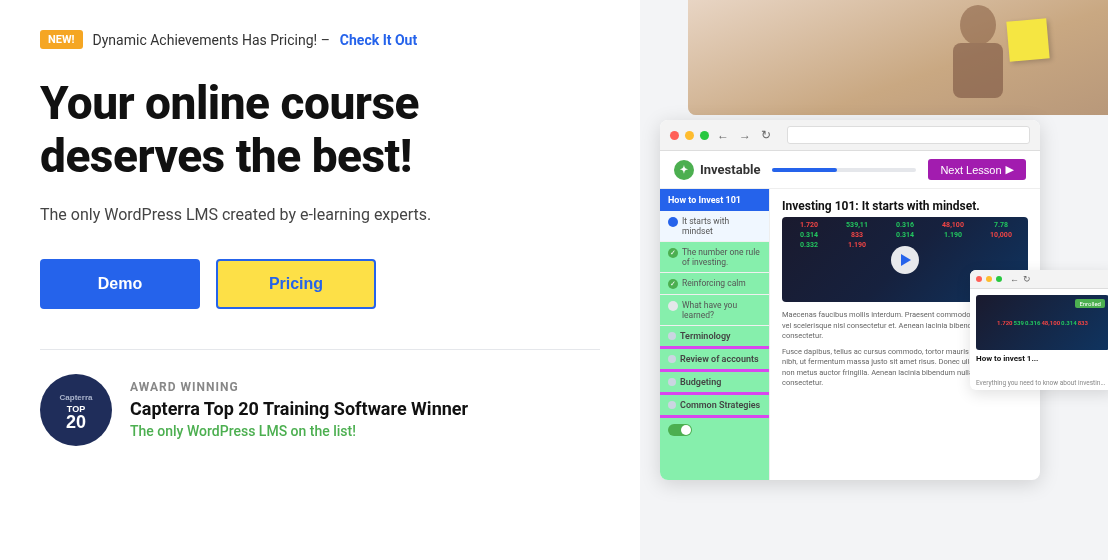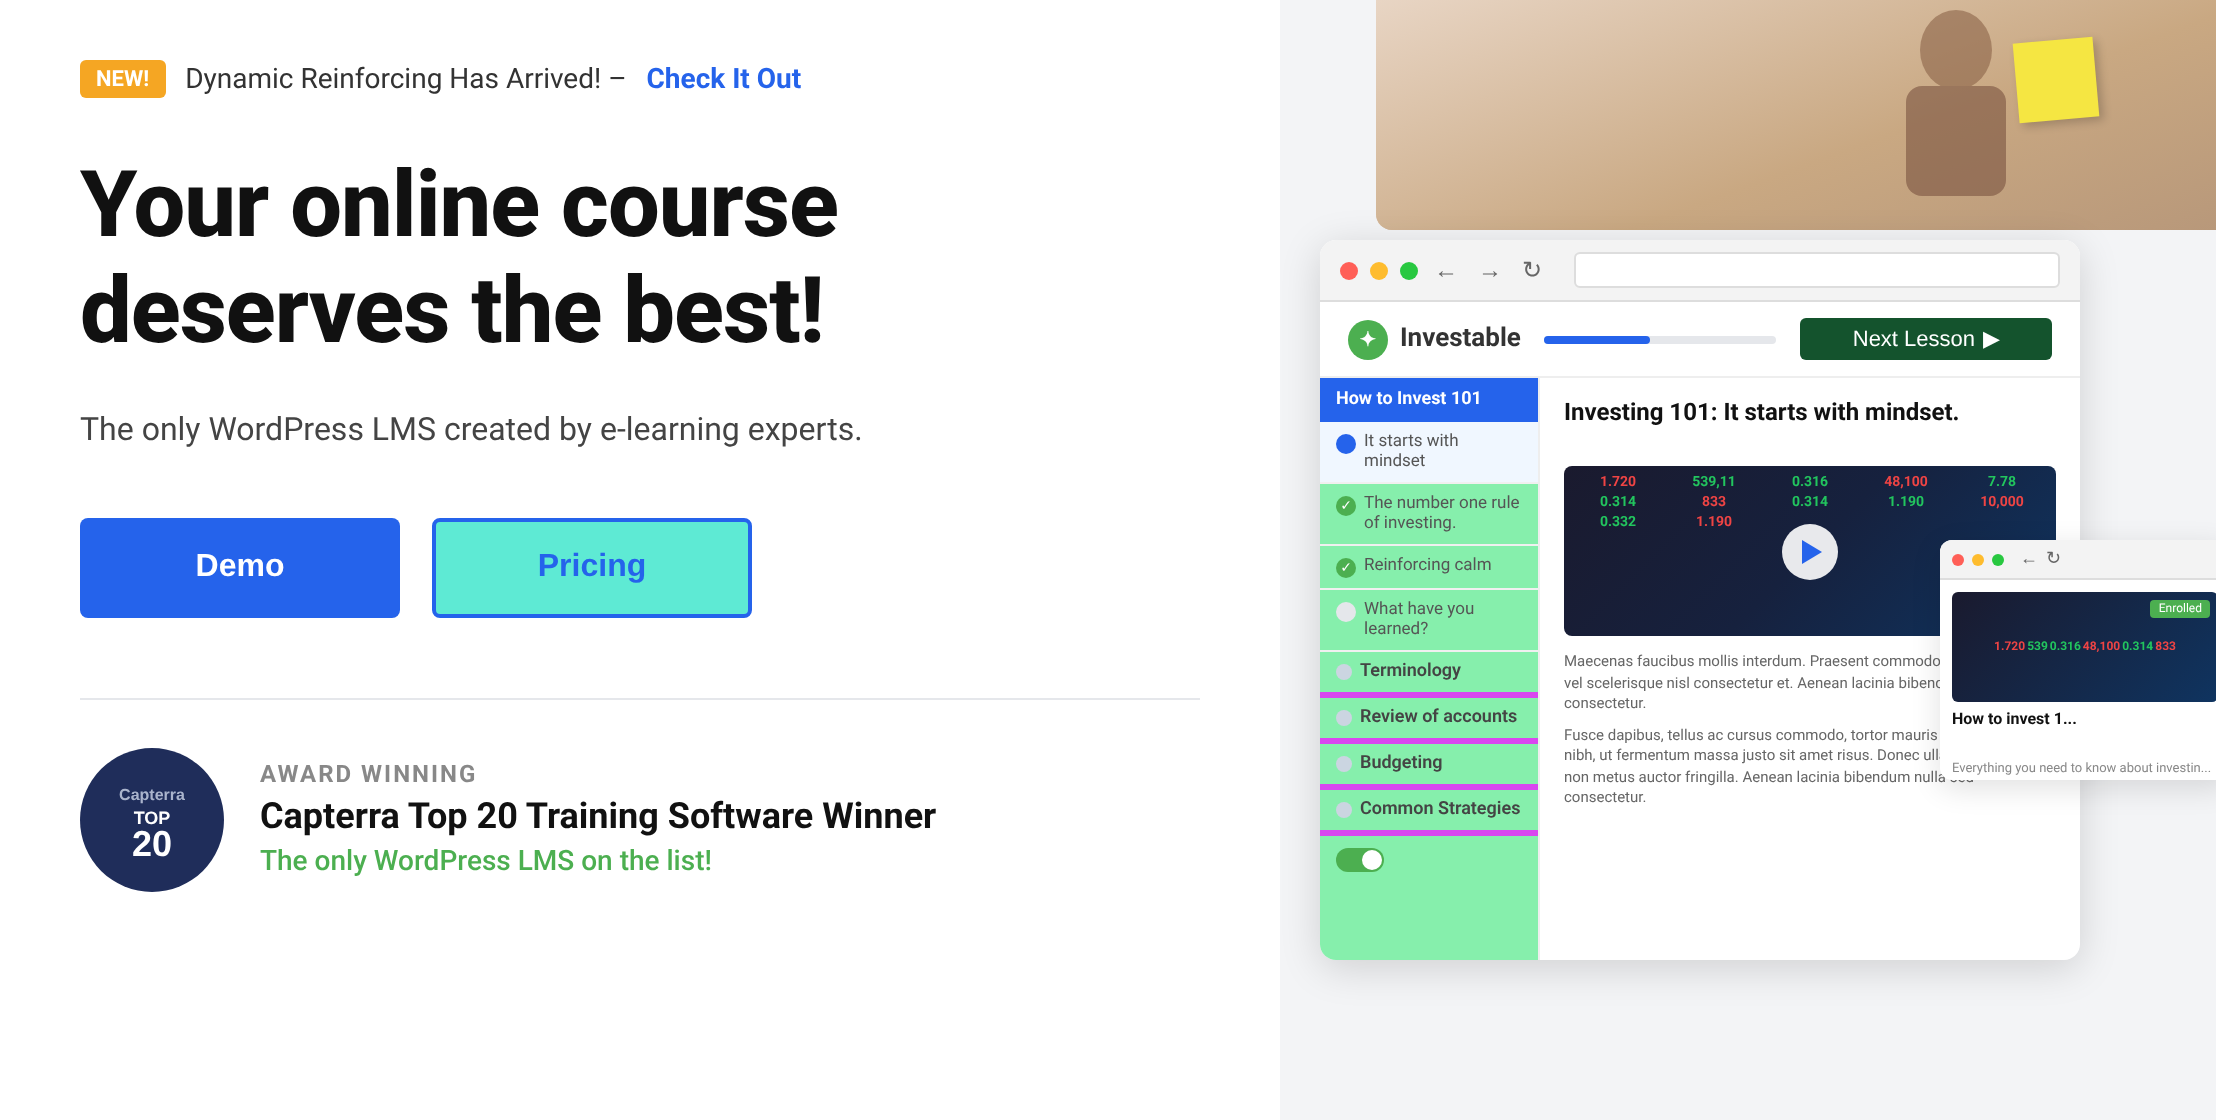--- a/index.html
+++ b/index.html
@@ -83,21 +83,21 @@
       color: #fff;
       border: none;
       border-radius: 4px;
       padding: 14px 40px;
       font-size: 16px;
       font-weight: 600;
       cursor: pointer;
       min-width: 160px;
     }
     .btn-pricing {
-      background: #5eead4;
+      background: #fde047;
       color: #2563eb;
       border: 2px solid #2563eb;
       border-radius: 4px;
       padding: 14px 40px;
       font-size: 16px;
       font-weight: 600;
       cursor: pointer;
       min-width: 160px;
     }
 
@@ -260,24 +260,24 @@
       border-radius: 2px;
       margin: 0 12px;
     }
     .lms-progress-fill {
       height: 100%;
       width: 45%;
       background: #2563eb;
       border-radius: 2px;
     }
     .next-lesson-btn {
-      background: #14532d;
+      background: #a21caf;
       color: #fff;
       border: none;
-      padding: 4px 26px;
+      padding: 4px 12px;
       border-radius: 3px;
       font-size: 11px;
       cursor: pointer;
       display: flex;
       align-items: center;
       gap: 4px;
     }
 
     .lms-body {
       display: flex;
@@ -353,21 +353,21 @@
     
     .lms-main {
       flex: 1;
       padding: 10px 12px;
       overflow-y: auto;
     }
     .lesson-title {
       font-size: 12px;
       font-weight: 700;
       color: #111;
-      margin-bottom: 20px;
+      margin-bottom: 4px;
     }
 
     
     .video-thumb {
       width: 100%;
       height: 85px;
       background: linear-gradient(135deg, #1a1a2e 0%, #16213e 50%, #0f3460 100%);
       border-radius: 4px;
       position: relative;
       overflow: hidden;
@@ -530,21 +530,21 @@
   </style>
 </head>
 <body>
 
 <div class="page-wrapper">
 
   <div class="left-content">
 
     <div class="announcement-bar">
       <span class="new-badge">NEW!</span>
-      <span class="announcement-text">Dynamic Reinforcing Has Arrived! –</span>
+      <span class="announcement-text">Dynamic Achievements Has Pricing! –</span>
       <a class="announcement-link" href="#">Check It Out</a>
     </div>
 
     <h1 class="hero-heading">Your online course deserves the best!</h1>
 
     <p class="hero-subtext">The only WordPress LMS created by e-learning experts.</p>
 
     <div class="button-row">
       <button class="btn-demo">Demo</button>
       <button class="btn-pricing">Pricing</button>

